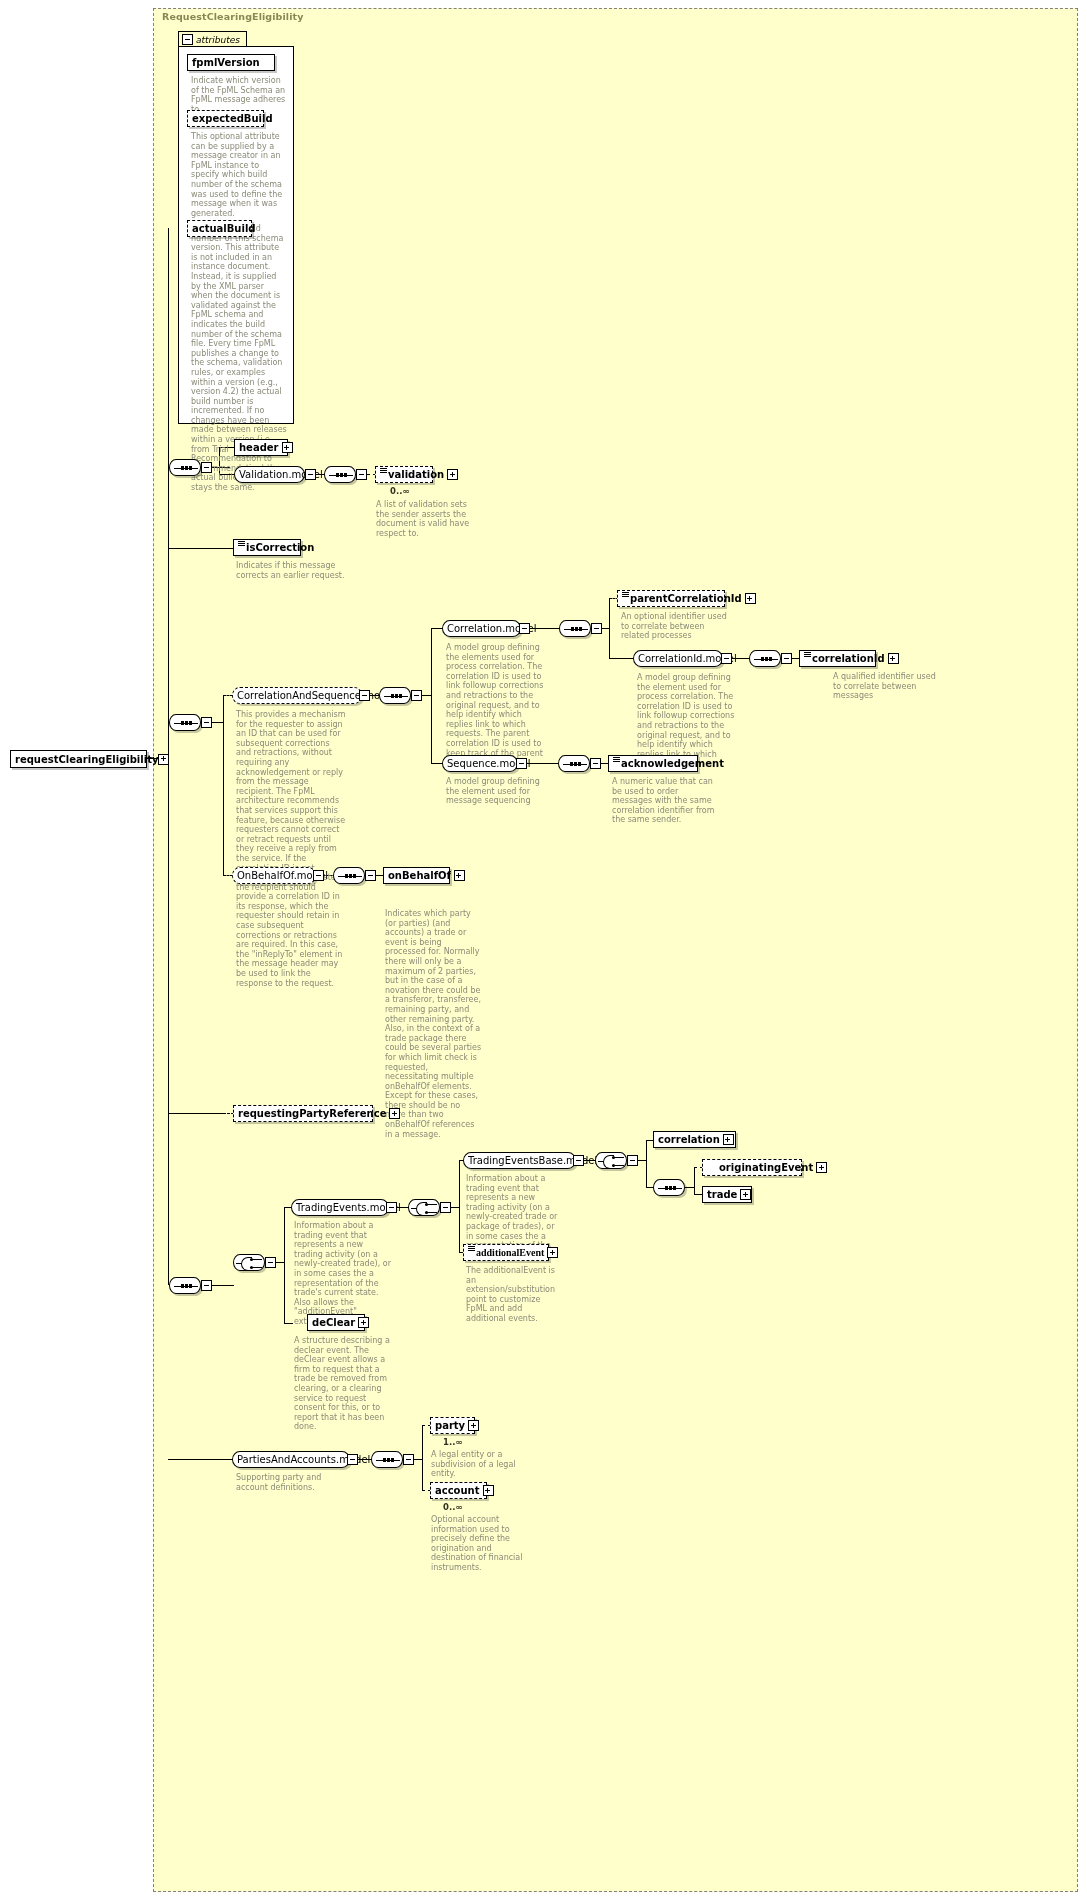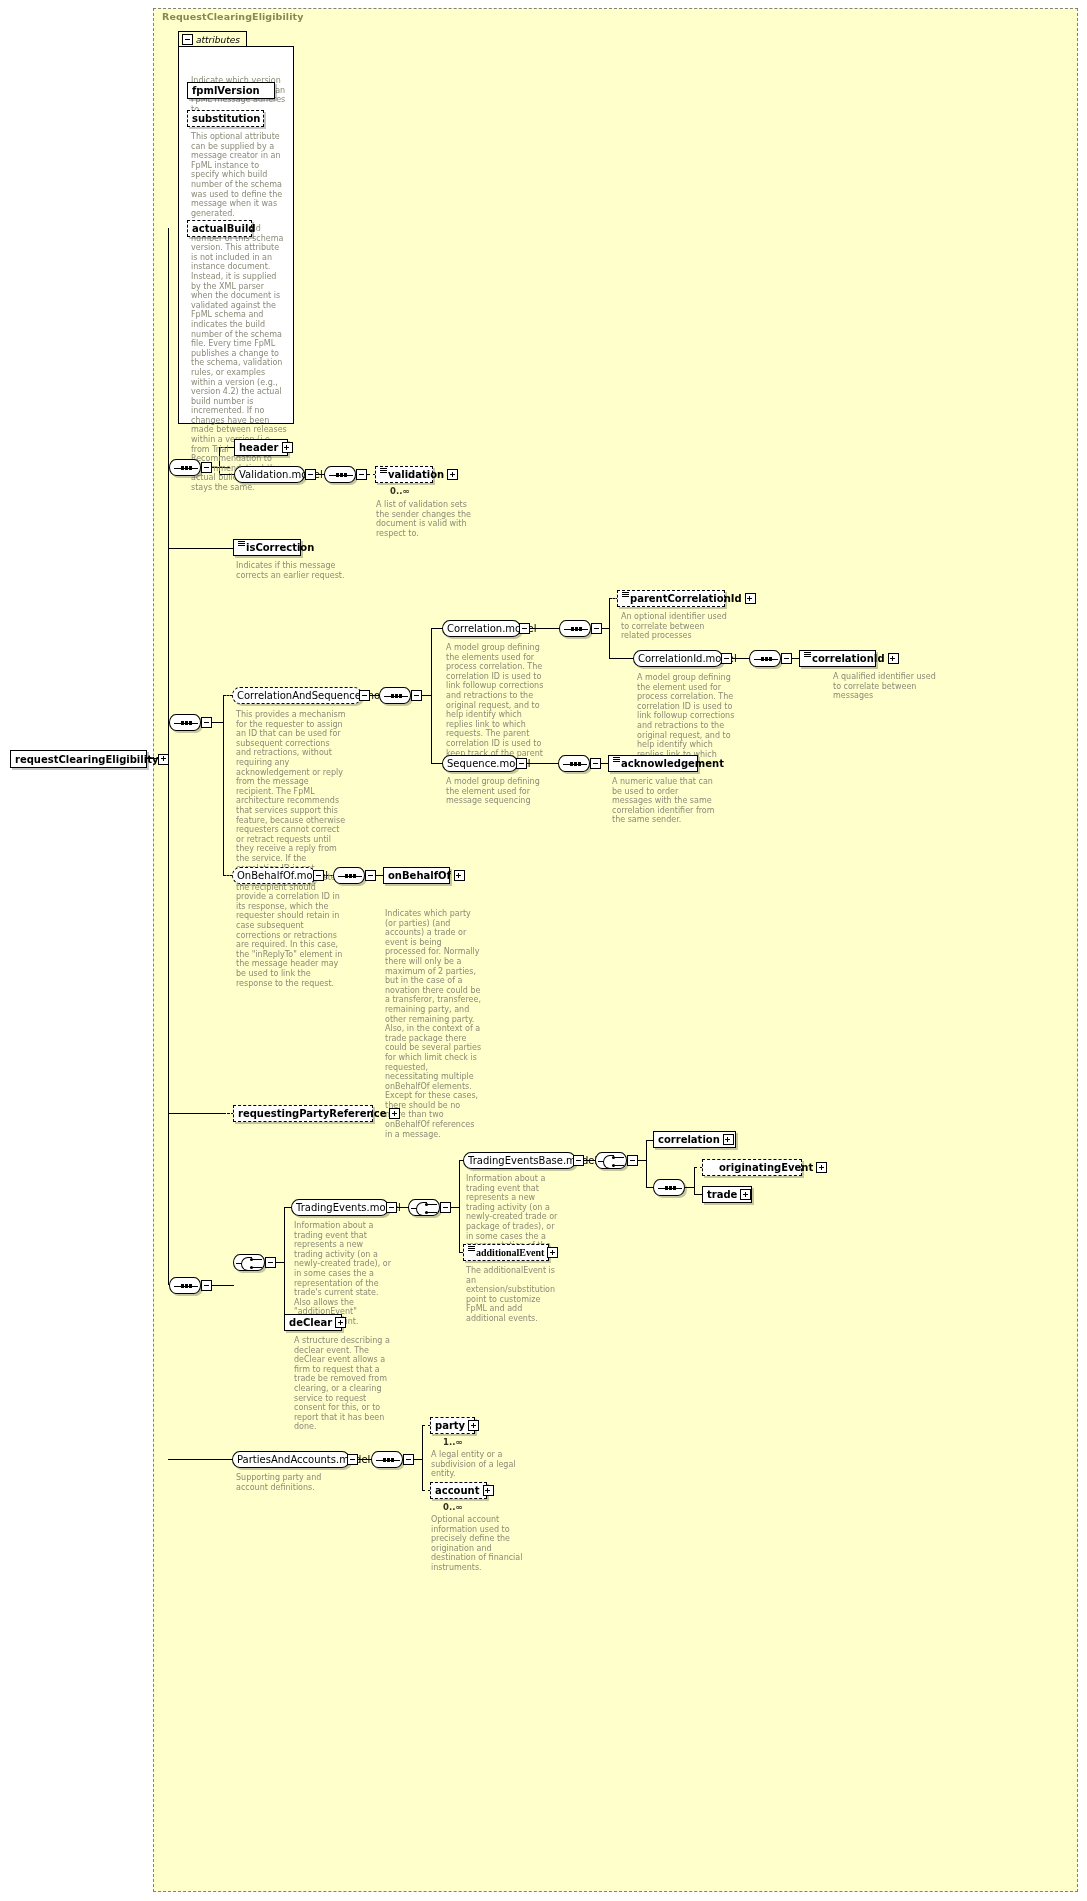--- a/index.html
+++ b/index.html
@@ -243,27 +243,27 @@
 
 <div id="schema-group"></div>
 <div id="schema-group-title">RequestClearingEligibility</div>
 
 <div id="attributes-body"></div>
 <div id="attributes-tab">
   <span class="minus-glyph"></span>
   <span>attributes</span>
 </div>
 
-<div class="el" style="left:187px; top:54px; width:88px;margin-top:28px;">
+<div class="el" style="left:187px; top:54px; width:88px;">
   <span class="label">fpmlVersion</span>
 </div>
 <div class="note" style="left:191px; top:76px; width:97px;">Indicate which version of the FpML Schema an FpML message adheres to.</div>
 
 <div class="el optional" style="left:187px; top:110px; width:77px;">
-  <span class="label">substitution</span>
+  <span class="label">expectedBuild</span>
 </div>
 <div class="note" style="left:191px; top:132px; width:97px;">This optional attribute can be supplied by a message creator in an FpML instance to specify which build number of the schema was used to define the message when it was generated.</div>
 
 <div class="el optional" style="left:187px; top:220px; width:65px;">
   <span class="label">actualBuild</span>
 </div>
 <div class="note" style="left:191px; top:224px; width:97px;">The specific build number of this schema version. This attribute is not included in an instance document. Instead, it is supplied by the XML parser when the document is validated against the FpML schema and indicates the build number of the schema file. Every time FpML publishes a change to the schema, validation rules, or examples within a version (e.g., version 4.2) the actual build number is incremented. If no changes have been made between releases within a version (i.e. from Trial Recommendation to Recommendation) the actual build number stays the same.</div>
 
 <div id="root-el">
   <span class="label">requestClearingEligibility</span>
@@ -309,21 +309,21 @@
 <div class="el optional" style="left:375px; top:466px; width:58px;">
   <span class="lines-icon">
       <i></i>
       <i></i>
       <i></i>
     </span>
   <span class="label">validation</span>
   <span class="plus-glyph expand"></span>
 </div>
 <div class="card" style="left:390px; top:486px;">0..∞</div>
-<div class="note" style="left:376px; top:500px; width:104px;">A list of validation sets the sender changes the document is valid with respect to.</div>
+<div class="note" style="left:376px; top:500px; width:104px;">A list of validation sets the sender asserts the document is valid have respect to.</div>
 
 <div class="ln h" style="left:168px; top:548px; width:66px;"></div>
 <div class="el" style="left:233px; top:539px; width:68px;">
   <span class="lines-icon">
       <i></i>
       <i></i>
       <i></i>
     </span>
   <span class="label">isCorrection</span>
 </div>
@@ -567,21 +567,21 @@
   <span class="lines-icon">
       <i></i>
       <i></i>
       <i></i>
     </span>
   <span class="label">additionalEvent</span>
   <span class="plus-glyph expand"></span>
 </div>
 <div class="note" style="left:466px; top:1266px; width:90px;">The additionalEvent is an extension/substitution point to customize FpML and add additional events.</div>
 
-<div class="el" style="left:284px; top:1314px; width:58px;">
+<div class="el" style="left:307px; top:1314px; width:58px;">
   <span class="label">deClear</span>
   <span class="plus-glyph expand"></span>
 </div>
 <div class="note" style="left:294px; top:1336px; width:98px;">A structure describing a declear event. The deClear event allows a firm to request that a trade be removed from clearing, or a clearing service to request consent for this, or to report that it has been done.</div>
 
 <div class="ln h" style="left:168px; top:1459px; width:66px;"></div>
 <div class="model" style="left:232px; top:1451px; width:118px;">
   <span class="label">PartiesAndAccounts.model</span>
 </div>
 <div class="nodeminus" style="left:347px; top:1454px;"></div>

